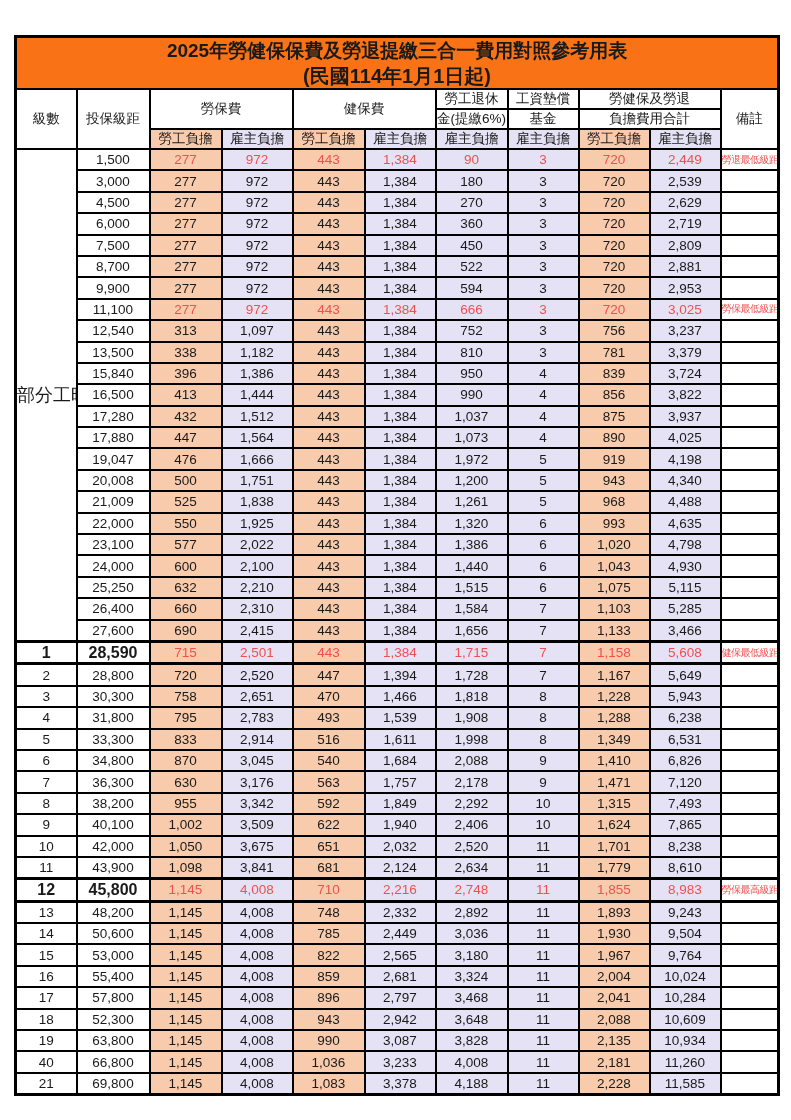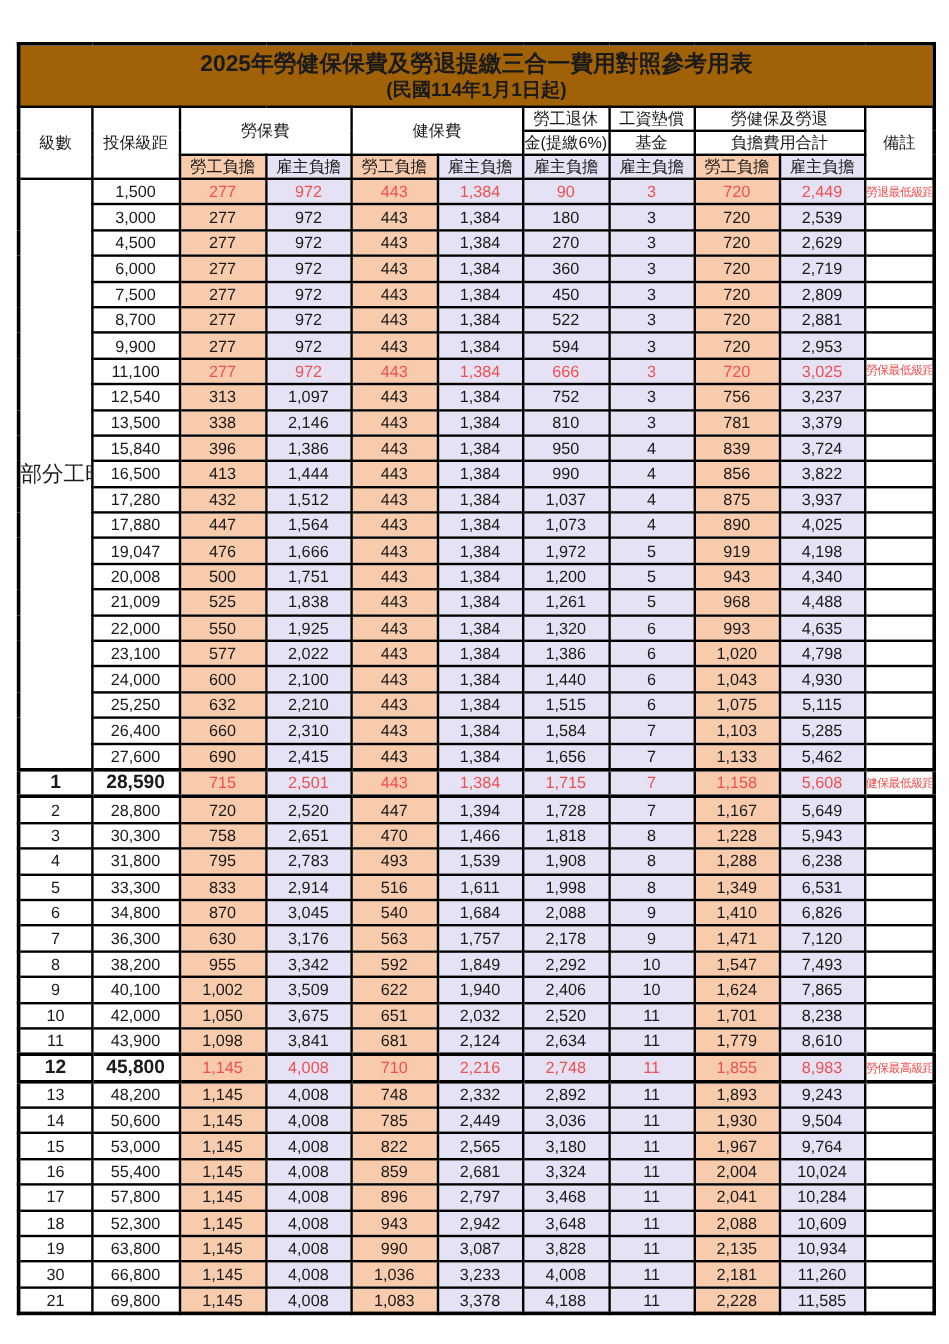--- a/index.html
+++ b/index.html
@@ -1,23 +1,23 @@
 <!DOCTYPE html>
 <html style="--emp: #F8CBAD; --er: #E4E2F4; --red: #F05050;"><head>
 <meta charset="utf-8">
 <style>
   html,body{margin:0;padding:0;background:#ffffff;width:791px;height:1120px;overflow:hidden}
   .sheet{box-sizing:border-box;padding:35px 14px 0 14px}
   table{border-collapse:collapse;table-layout:fixed;width:763px;border:3px solid #000;
         font-family:"Liberation Sans",sans-serif;color:#1a1a1a}
   th,td{border:2px solid #000;padding:0;margin:0;text-align:center;vertical-align:middle;
         white-space:nowrap;overflow:hidden;font-weight:400}
-  .title-cell{height:50px;background:#a16207}
+  .title-cell{height:50px;background:#f97316}
   .title-line{font-size:19px;font-weight:700;line-height:1.35}
-  .subtitle-line{font-size:16px;font-weight:700;line-height:1.2}
+  .subtitle-line{font-size:20px;font-weight:700;line-height:1.2}
   thead th.hdr{height:16px;font-size:13.5px;background:#fff}
   tbody td{height:19.4px;font-size:13.5px;background:#fff}
   .emp{background:var(--emp) !important}
   .er{background:var(--er) !important}
   .remark-cell{font-size:10px;color:var(--red);letter-spacing:-0.5px}
   .hl .val-cell{color:var(--red)}
   .big .level-cell,.big .bracket-cell{font-size:16px;font-weight:700}
   .thick-top td{border-top-width:3px}
   .thick-bottom td{border-bottom-width:3px}
   .group-label-cell{font-size:18px}
@@ -179,21 +179,21 @@
           <td class="val-cell er">1,384</td>
           <td class="val-cell er">752</td>
           <td class="val-cell er">3</td>
           <td class="val-cell emp">756</td>
           <td class="val-cell er">3,237</td>
           <td class="remark-cell"></td>
         </tr>
         <tr>
           <td class="bracket-cell">13,500</td>
           <td class="val-cell emp">338</td>
-          <td class="val-cell er">2,146</td>
+          <td class="val-cell er">1,182</td>
           <td class="val-cell emp">443</td>
           <td class="val-cell er">1,384</td>
           <td class="val-cell er">810</td>
           <td class="val-cell er">3</td>
           <td class="val-cell emp">781</td>
           <td class="val-cell er">3,379</td>
           <td class="remark-cell"></td>
         </tr>
         <tr>
           <td class="bracket-cell">15,840</td>
@@ -341,21 +341,21 @@
         </tr>
         <tr>
           <td class="bracket-cell">27,600</td>
           <td class="val-cell emp">690</td>
           <td class="val-cell er">2,415</td>
           <td class="val-cell emp">443</td>
           <td class="val-cell er">1,384</td>
           <td class="val-cell er">1,656</td>
           <td class="val-cell er">7</td>
           <td class="val-cell emp">1,133</td>
-          <td class="val-cell er">5,462</td>
+          <td class="val-cell er">3,466</td>
           <td class="remark-cell"></td>
         </tr>
         <tr class="hl big thick-top thick-bottom">
           <td class="level-cell">1</td>
           <td class="bracket-cell">28,590</td>
           <td class="val-cell emp">715</td>
           <td class="val-cell er">2,501</td>
           <td class="val-cell emp">443</td>
           <td class="val-cell er">1,384</td>
           <td class="val-cell er">1,715</td>
@@ -444,21 +444,21 @@
         </tr>
         <tr>
           <td class="level-cell">8</td>
           <td class="bracket-cell">38,200</td>
           <td class="val-cell emp">955</td>
           <td class="val-cell er">3,342</td>
           <td class="val-cell emp">592</td>
           <td class="val-cell er">1,849</td>
           <td class="val-cell er">2,292</td>
           <td class="val-cell er">10</td>
-          <td class="val-cell emp">1,547</td>
+          <td class="val-cell emp">1,315</td>
           <td class="val-cell er">7,493</td>
           <td class="remark-cell"></td>
         </tr>
         <tr>
           <td class="level-cell">9</td>
           <td class="bracket-cell">40,100</td>
           <td class="val-cell emp">1,002</td>
           <td class="val-cell er">3,509</td>
           <td class="val-cell emp">622</td>
           <td class="val-cell er">1,940</td>
@@ -592,21 +592,21 @@
           <td class="val-cell er">4,008</td>
           <td class="val-cell emp">990</td>
           <td class="val-cell er">3,087</td>
           <td class="val-cell er">3,828</td>
           <td class="val-cell er">11</td>
           <td class="val-cell emp">2,135</td>
           <td class="val-cell er">10,934</td>
           <td class="remark-cell"></td>
         </tr>
         <tr>
-          <td class="level-cell">30</td>
+          <td class="level-cell">40</td>
           <td class="bracket-cell">66,800</td>
           <td class="val-cell emp">1,145</td>
           <td class="val-cell er">4,008</td>
           <td class="val-cell emp">1,036</td>
           <td class="val-cell er">3,233</td>
           <td class="val-cell er">4,008</td>
           <td class="val-cell er">11</td>
           <td class="val-cell emp">2,181</td>
           <td class="val-cell er">11,260</td>
           <td class="remark-cell"></td>

